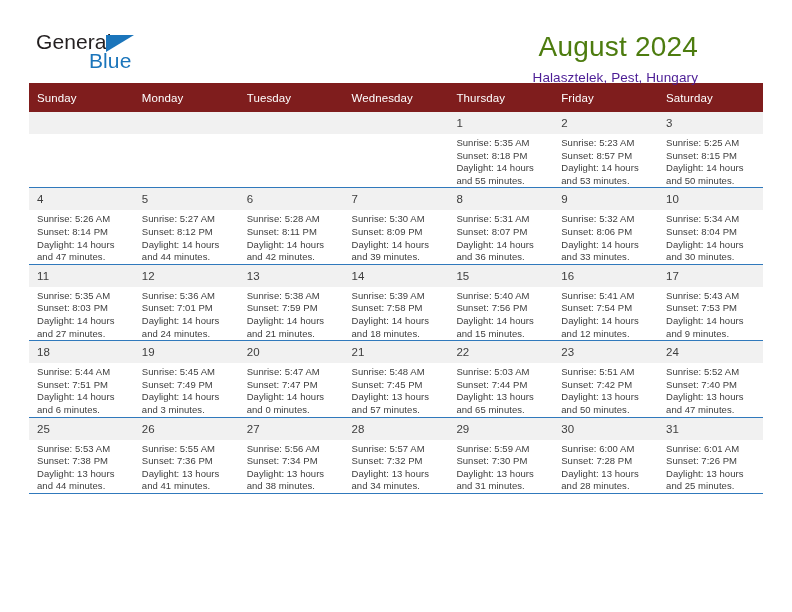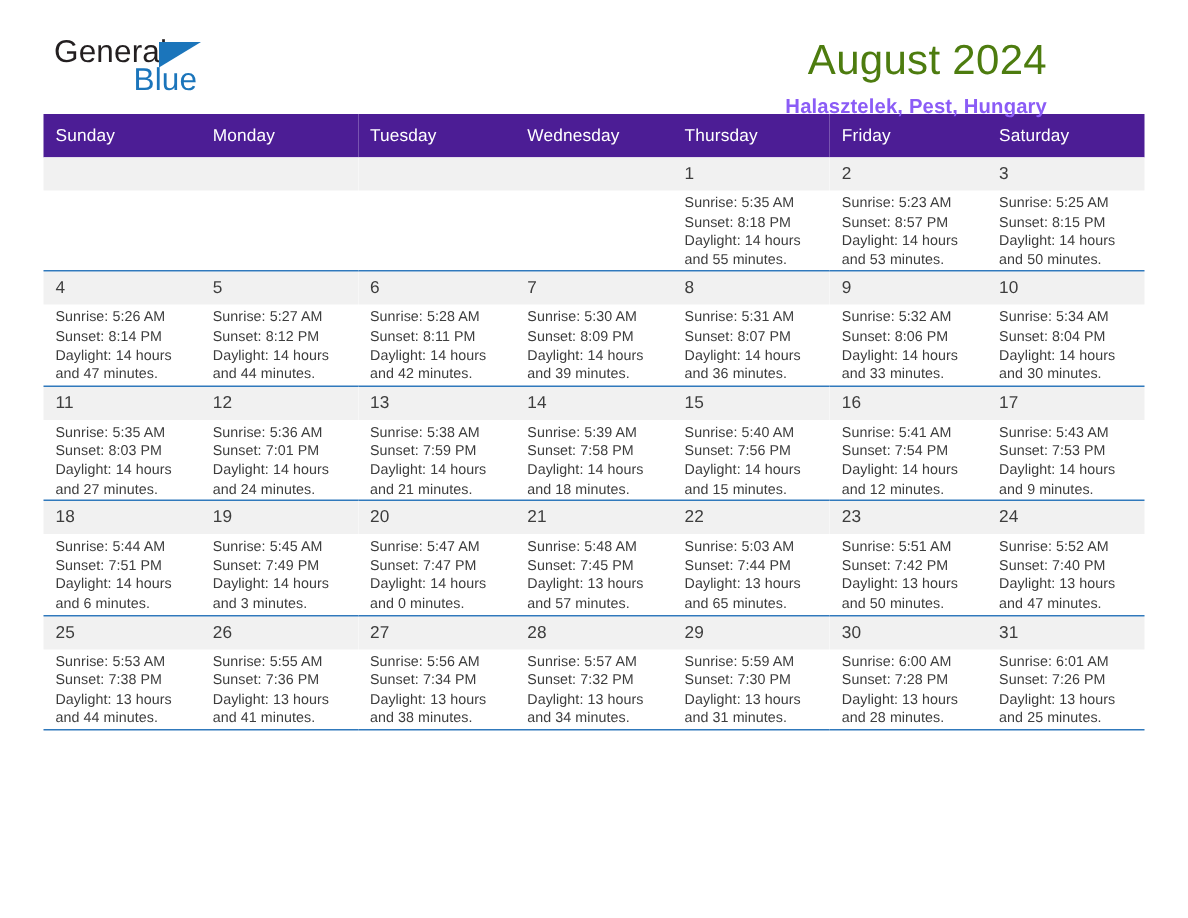--- a/index.html
+++ b/index.html
@@ -12,21 +12,21 @@
     height: 612px;
     font-family: "Liberation Sans", sans-serif;
     color: #2b2b2b;
     overflow: hidden;
   }
   .page {
     position: relative;
     width: 727px;
     height: 612px;
     box-sizing: border-box;
-    padding: 1px 29px;
+    padding: 8px 29px;
   }
 
   
   .header {
     display: flex;
     align-items: flex-start;
     justify-content: space-between;
     height: 72px;
     padding-top: 22px;
     box-sizing: border-box;
@@ -70,36 +70,35 @@
   }
   .cal-title {
     font-size: 28px;
     font-weight: normal;
     color: #4d7c0f;
     line-height: 34px;
     letter-spacing: 0.2px;
   }
   .cal-subtitle {
     font-size: 13.5px;
-    color: #8b5cf6;
+    color: #4c1d95;
     line-height: 20px;
     margin-top: 4px;
     letter-spacing: 0.1px;
-    font-weight: bold;
   }
 
   
   .calendar {
     width: 734px;
     border-collapse: collapse;
     table-layout: fixed;
     margin-top: 3px;
   }
   .calendar th {
-    background: #4c1d95;
+    background: #7f1d1d;
     color: #ffffff;
     font-size: 11.5px;
     font-weight: normal;
     text-align: left;
     padding: 5px 0 5px 8px;
     height: 19px;
     letter-spacing: 0.1px;
   }
   .calendar td {
     vertical-align: top;

